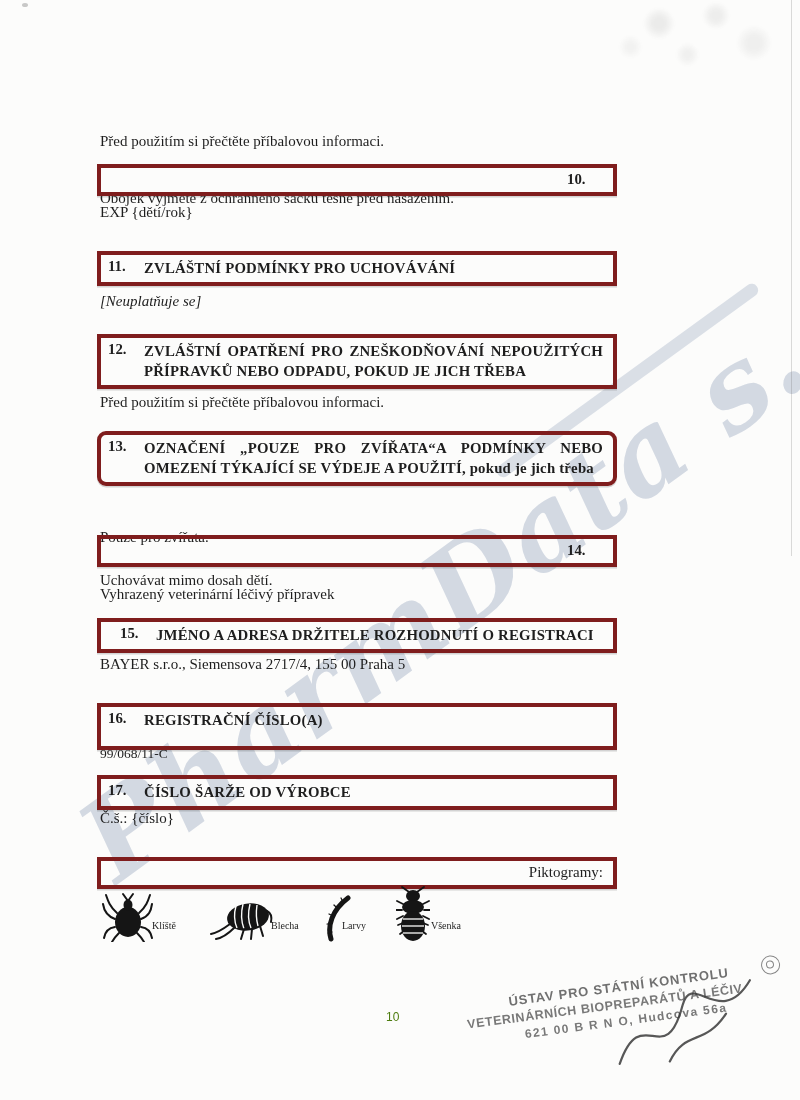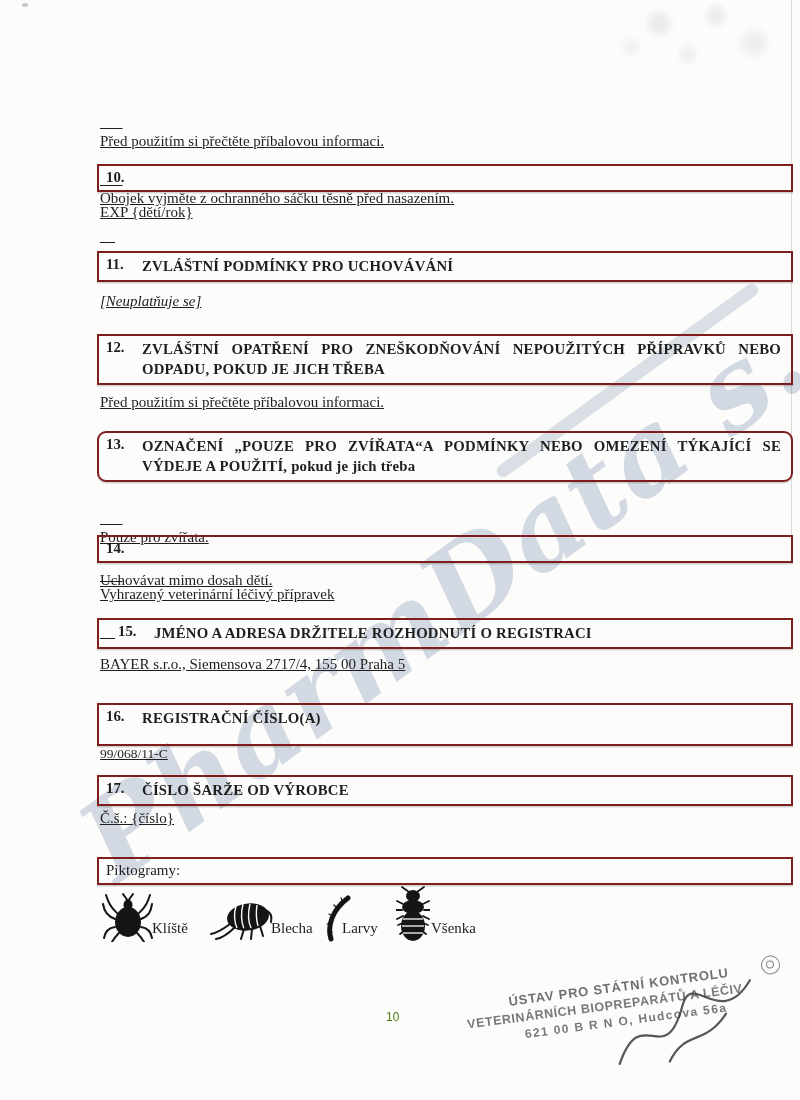--- a/index.html
+++ b/index.html
@@ -32,54 +32,55 @@
       radial-gradient(circle at 60% 20%, rgba(90,90,90,0.09) 0 5px, transparent 14px),
       radial-gradient(circle at 80% 55%, rgba(90,90,90,0.08) 0 7px, transparent 18px),
       radial-gradient(circle at 45% 70%, rgba(90,90,90,0.07) 0 4px, transparent 12px),
       radial-gradient(circle at 15% 60%, rgba(90,90,90,0.06) 0 4px, transparent 12px);
     filter:blur(1px);
   }
   .speck{position:absolute; left:22px; top:3px; width:6px; height:4px;
     background:rgba(80,80,80,0.30); border-radius:50%; z-index:1;}
   
   .content{position:relative; z-index:2;}
-  .tline{position:absolute; left:100px; font-size:15px; line-height:19px; white-space:pre;text-decoration:underline;}
+  .tline{position:absolute; left:100px; font-size:15px; line-height:19px; white-space:pre;}
   .intro{top:94px;}
   .b-exp{top:203px;}
   .b-neu{top:292px; font-style:italic;}
   .b-pred2{top:393px;}
   .b-pouze{top:490px;}
   .b-uchov{top:571px;}
   .b-bayer{top:655px;}
   .b-reg{top:744px; font-size:13.5px;}
   .b-cs{top:809px;}
   
   .secbox{
-    position:absolute; left:97px; width:696px; box-sizing:border-box;
-    border:2px solid #7f1d1d; box-shadow:0 1.5px 0 rgba(70,70,70,0.22);
+    position:absolute; left:97px; width:520px; box-sizing:border-box;
+    border:4px solid #7f1d1d; box-shadow:0 1.5px 0 rgba(70,70,70,0.22);
     padding:3px 10px 4px 7px; display:flex; align-items:flex-start;
     background:transparent;
+    justify-content:flex-end;
   }
   .secbox .num{font-weight:bold; font-size:14.8px; width:36px; flex:0 0 36px;}
   .secbox .title{font-weight:bold; font-size:14.8px; letter-spacing:0.2px; flex:1; line-height:20px;}
   .secbox .title.just{text-align:justify;}
   .secbox .title-normal{font-weight:normal; font-size:15px;}
   .s10{top:164px;}
   .s11{top:251px;}
   .s12{top:334px;}
   .s13{top:431px;border-radius:9px;}
   .s14{top:535px;}
   .s15{top:618px;padding-left:19px;}
   .s16{top:703px; padding-bottom:16px;}
   .s17{top:775px;}
   .pikt{top:857px;}
   
   .picto{position:absolute;}
   .picto svg{display:block;}
-  .plabel{position:absolute; top:920px; font-size:15px;}
+  .plabel{position:absolute; top:920px; font-size:10px;}
   .p-tick{left:101px; top:886px;}
   .p-flea{left:210px; top:898px;}
   .p-larva{left:324px; top:892px;}
   .p-louse{left:396px; top:886px;}
   .l-tick{left:152px;}
   .l-flea{left:271px;}
   .l-larva{left:342px;}
   .l-louse{left:431px;}
   
   .pagenum{

